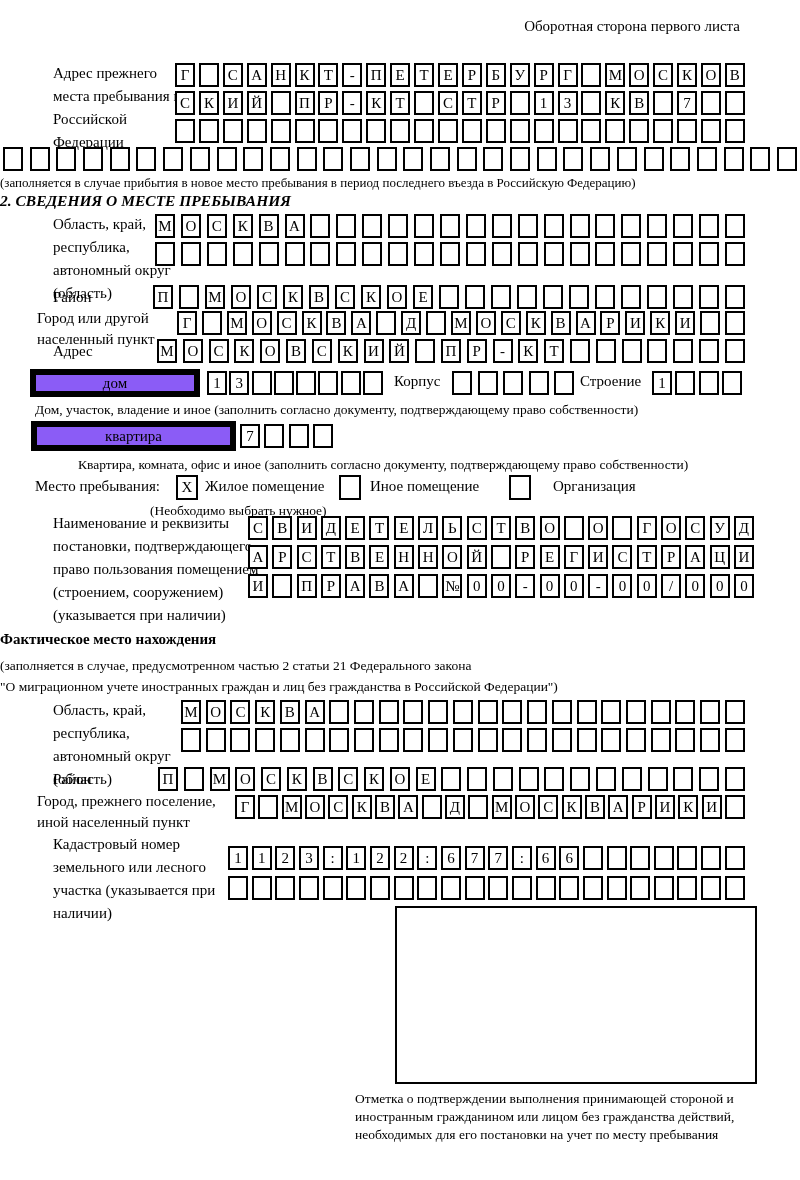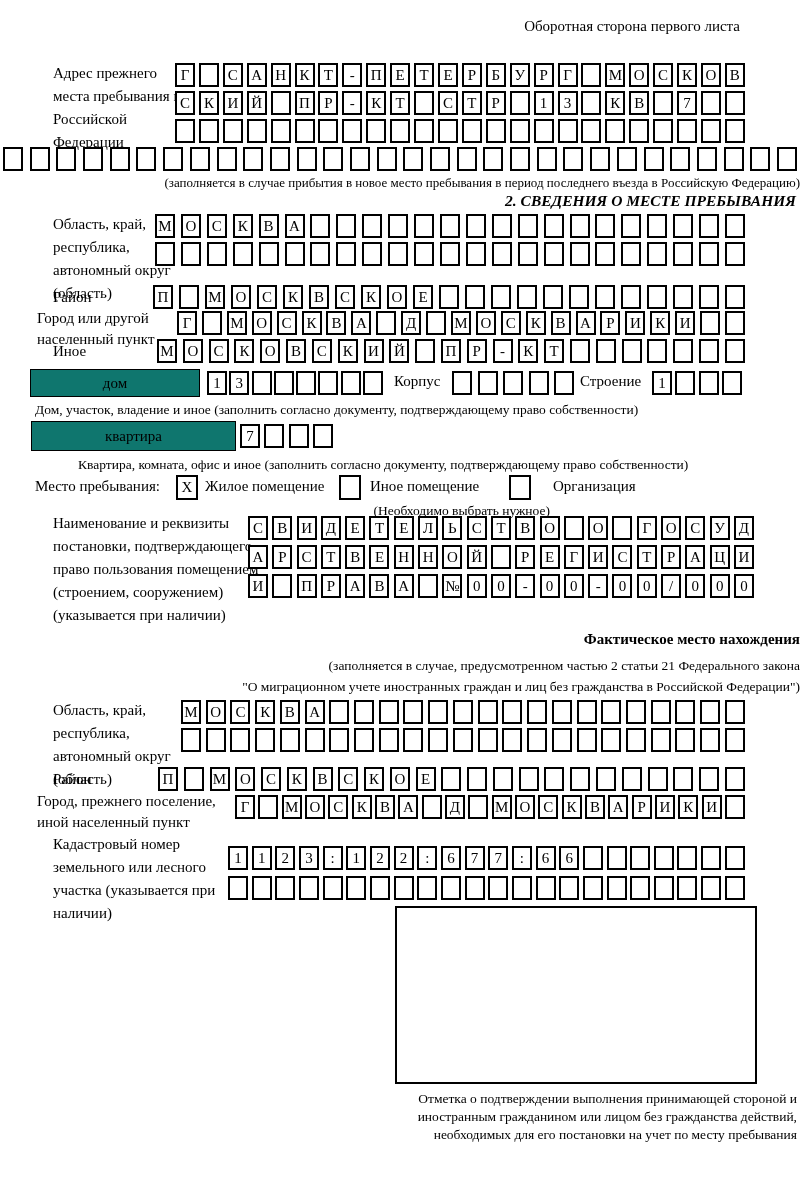--- a/index.html
+++ b/index.html
@@ -11,39 +11,39 @@
     color:#000;
     overflow:hidden;
     border-radius:30px;
   }
   .abs{position:absolute;}
   .label{font-size:15px;line-height:23px;margin-left:16px;}
   .label-sm{font-size:15px;line-height:21px;}
   .caption{font-size:13px;line-height:17px;}
   .caption2{font-size:13.5px;line-height:18px;}
   .title{font-size:15.5px;font-weight:bold;}
-  .center{text-align:right;}
+  .center{text-align:left;}
   .right{text-align:right;}
   .boxrow{display:flex;justify-content:space-between;}
   .cell{
     width:20px;height:24px;
     border:2px solid #000;
     box-sizing:border-box;
     display:flex;align-items:center;justify-content:center;
     font-size:15px;
     flex:none;
     background:#fff;
   }
   .cb{width:22px;height:25px;}
   .labelbox{
-    border:1px solid #000000;
+    border:6px solid #000000;
     box-sizing:border-box;
     display:flex;align-items:center;justify-content:center;
     font-size:15px;
-    background:#0f766e;
+    background:#8b5cf6;
   }
   .stampbox{border:2px solid #000;box-sizing:border-box;background:#fff;}
 </style>
 </head>
 <body>
 
 <div class="page">
 
   <div class="abs right" style="left:0;top:18px;width:740px;font-size:15px;">Оборотная сторона первого листа</div>
 
@@ -261,21 +261,21 @@
       <span class="cell">В</span>
       <span class="cell">А</span>
       <span class="cell">Р</span>
       <span class="cell">И</span>
       <span class="cell">К</span>
       <span class="cell">И</span>
       <span class="cell"></span>
       <span class="cell"></span>
     </div>
 
-  <div class="abs label" style="left:37px;top:340px;">Иное</div>
+  <div class="abs label" style="left:37px;top:340px;">Адрес</div>
   <div class="abs boxrow" style="left:157px;top:339px;width:588px;">
       <span class="cell">М</span>
       <span class="cell">О</span>
       <span class="cell">С</span>
       <span class="cell">К</span>
       <span class="cell">О</span>
       <span class="cell">В</span>
       <span class="cell">С</span>
       <span class="cell">К</span>
       <span class="cell">И</span>

